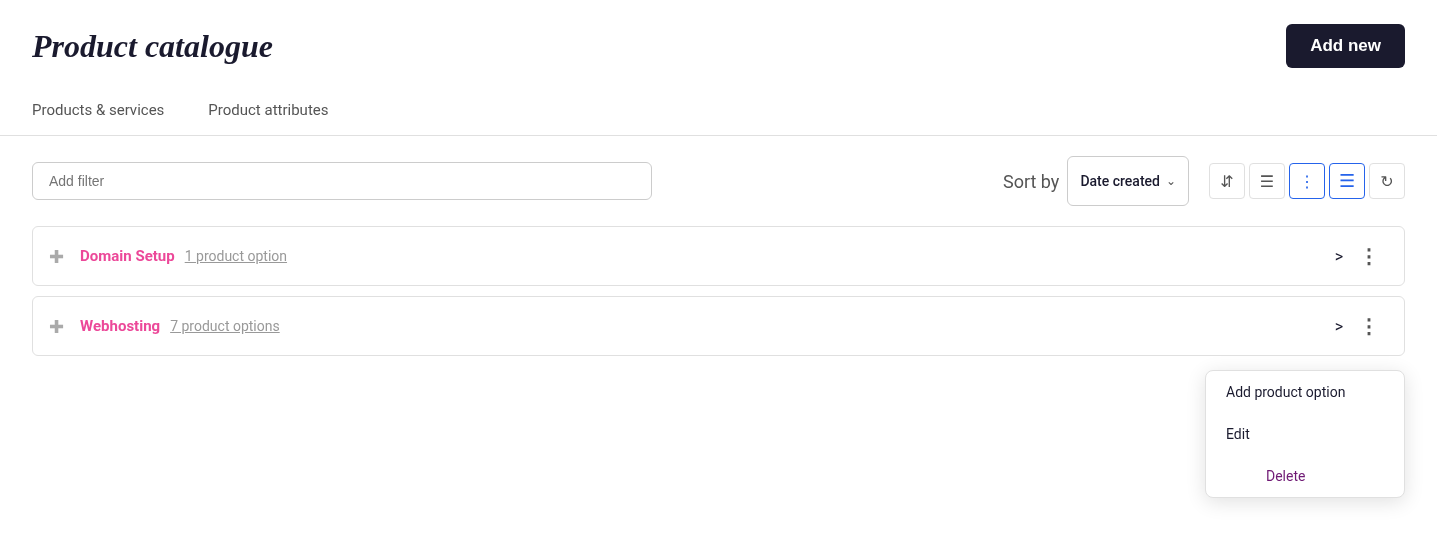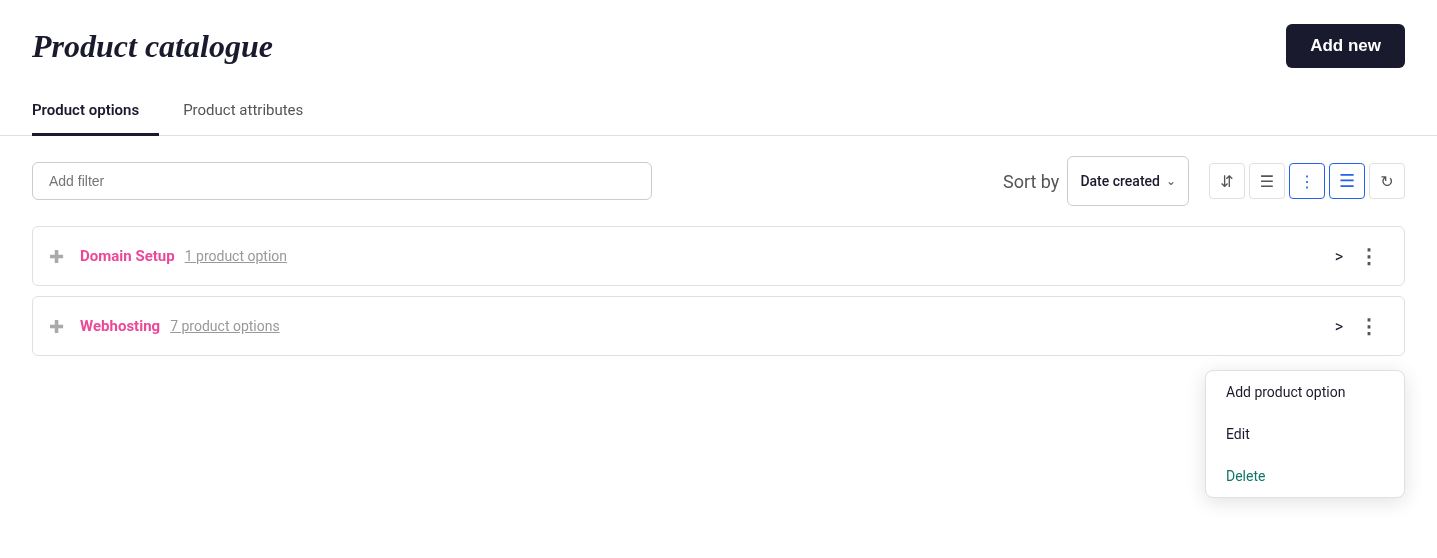--- a/index.html
+++ b/index.html
@@ -212,33 +212,34 @@
 
     .context-menu-item {
       padding: 13px 20px;
       font-size: 14px;
       color: #1a1a2e;
       cursor: pointer;
       display: block;
     }
 
     .context-menu-item.danger {
-      color: #0f766e;
+      color: #701a75;
+      margin-left: 40px;
     }
   </style>
 </head>
 <body>
 
 <div class="header">
   <h1 class="page-title">Product catalogue</h1>
   <button class="add-new-btn">Add new</button>
 </div>
 
 <div class="tabs">
-  <span class="tab active">Product options</span>
+  <span class="tab">Products &amp; services</span>
   <span class="tab">Product attributes</span>
 </div>
 
 <div class="toolbar">
   <input class="filter-input" type="text" placeholder="Add filter" style="">
 
   <div class="sort-area">
     <span class="sort-label">Sort by</span>
     <div class="sort-select">
       <span>Date created</span>

